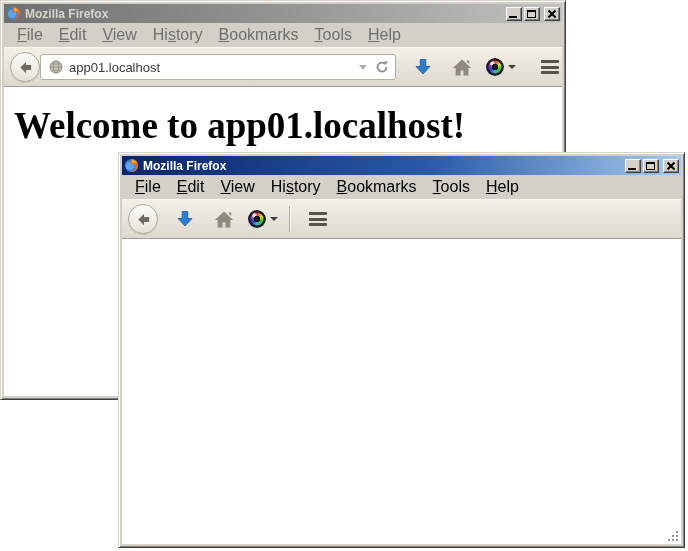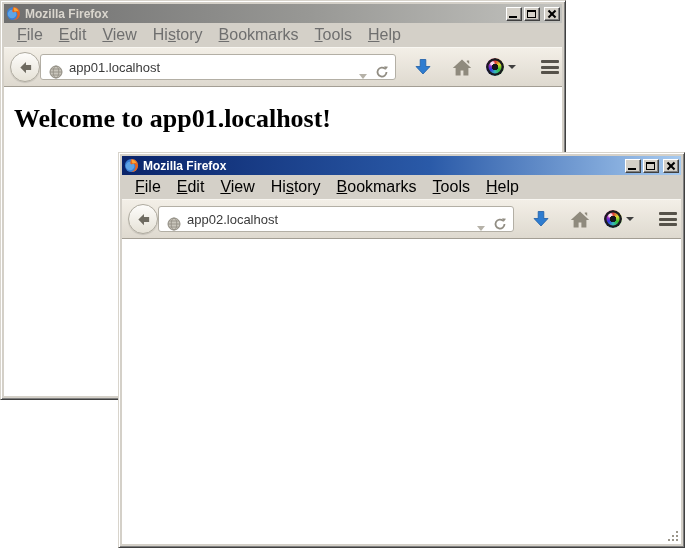--- a/index.html
+++ b/index.html
@@ -49,21 +49,21 @@
 
   
   .navbar { height:40px; flex:0 0 40px; display:flex; align-items:center;
     background:linear-gradient(#f3efe7,#ded9cf); padding:0 4px 0 6px;
     border-top:1px solid #f9f7f2; border-bottom:1px solid #a39e94; }
   .back-btn { width:30px; height:30px; flex:0 0 30px; border-radius:50%;
     background:linear-gradient(#fdfcfa,#e6e2d7); border:1px solid #aeaa9f;
     display:flex; align-items:center; justify-content:center; z-index:2;
     box-shadow:0 1px 1px rgba(0,0,0,0.12); }
   .url-bar { width:356px; flex:0 0 356px; height:26px; background:#ffffff;
-    border:1px solid #b3afa5; border-radius:3px; display:flex; align-items:flex-end;
+    border:1px solid #b3afa5; border-radius:3px; display:flex; align-items:center;
     padding:0 6px 0 8px; margin-left:0; }
   .globe { width:14px; height:14px; flex:0 0 14px; margin-right:6px; }
   .url-input { flex:1; min-width:0; height:100%; border:0; outline:0; background:transparent;
     font-family:"Liberation Sans", sans-serif; font-size:13px; color:#3a3a3a; padding:0; }
   .url-caret { width:0; height:0; border-left:4px solid transparent;
     border-right:4px solid transparent; border-top:5px solid #b6b2a8; margin:0 8px 0 4px; }
   .reload { width:14px; height:14px; flex:0 0 14px; }
   .dl-btn { margin-left:18px; width:18px; height:18px; flex:0 0 18px; }
   .home-btn { margin-left:20px; width:20px; height:19px; flex:0 0 20px; }
   .color-btn { margin-left:14px; display:flex; align-items:center; }
@@ -76,21 +76,21 @@
   .icon-caret { width:0; height:0; border-left:4px solid transparent;
     border-right:4px solid transparent; border-top:4px solid #3f3f3f; margin-left:4px; }
   .nav-sep { width:1px; height:26px; background:#b5b0a6; margin:0 9px 0 11px;
     box-shadow:1px 0 0 #f5f2ec; }
   .hamburger { margin-left:5px; width:28px; height:22px; display:flex; flex-direction:column;
     justify-content:center; gap:2.5px; align-items:center; }
   .hamburger i { display:block; width:18px; height:3px; background:#56524a; border-radius:1px; }
 
   
   .content { flex:1; background:#ffffff; position:relative; overflow:hidden; }
-  .page-h1 { font-family:"Liberation Serif", serif; font-weight:bold; font-size:26px;
+  .page-h1 { font-family:"Liberation Serif", serif; font-weight:bold; font-size:37px;
     color:#000; margin:17px 14px 0 10px; white-space:nowrap; }
   .resize-grip { position:absolute; right:1px; bottom:1px; width:13px; height:13px; }
 </style>
 </head>
 <body>
 
 <div class="stage">
 
   <div class="window win-back">
     <div class="titlebar">
@@ -191,35 +191,20 @@
       <span class="menu-item"><span></span><span class="mn">B</span><span>ookmarks</span></span>
       <span class="menu-item"><span></span><span class="mn">T</span><span>ools</span></span>
       <span class="menu-item"><span></span><span class="mn">H</span><span>elp</span></span>
     </div>
 
     <div class="navbar">
       <div class="back-btn">
         <svg width="15" height="15" viewBox="0 0 16 16">
             <path d="M8.5 2 L2.5 8 L8.5 14 L8.5 10.6 L14 10.6 L14 5.4 L8.5 5.4 Z" fill="#6e6a60"></path>
           </svg>
-      </div>
-      <div class="url-bar">
-        <svg class="globe" viewBox="0 0 14 14">
-          <circle cx="7" cy="7" r="6" fill="#c9c5bb" stroke="#8f8b81" stroke-width="1"></circle>
-          <ellipse cx="7" cy="7" rx="2.8" ry="6" fill="none" stroke="#8f8b81" stroke-width="0.8"></ellipse>
-          <line x1="1" y1="7" x2="13" y2="7" stroke="#8f8b81" stroke-width="0.8"></line>
-          <line x1="2" y1="4" x2="12" y2="4" stroke="#8f8b81" stroke-width="0.8"></line>
-          <line x1="2" y1="10" x2="12" y2="10" stroke="#8f8b81" stroke-width="0.8"></line>
-        </svg>
-        <input class="url-input" readonly="" value="app02.localhost" style="">
-        <span class="url-caret"></span>
-        <svg class="reload" viewBox="0 0 14 14">
-          <path d="M11.5 7 a4.5 4.5 0 1 1 -1.4 -3.2" fill="none" stroke="#918d83" stroke-width="1.8"></path>
-          <polygon points="9.2,1.2 13,1.8 10.6,5" fill="#918d83"></polygon>
-        </svg>
       </div>
       <svg class="dl-btn" viewBox="0 0 18 18">
         <path d="M6.2 1.5 h5.6 v7 h4.2 l-7 7.5 -7-7.5 h4.2 z" fill="#2e7cd0" stroke="#1d5da6" stroke-width="0.8"></path>
       </svg>
       <svg class="home-btn" viewBox="0 0 20 19">
         <path d="M10 1.5 L0.8 10 h2.8 v7.5 h5 v-5 h2.8 v5 h5 V10 h2.8 Z" fill="#8f8a7d"></path>
         <path d="M14.8 2.5 h2.4 v3.4 l-2.4 -2.2 z" fill="#8f8a7d"></path>
       </svg>
       <div class="color-btn">
         <span class="color-wheel"></span>

